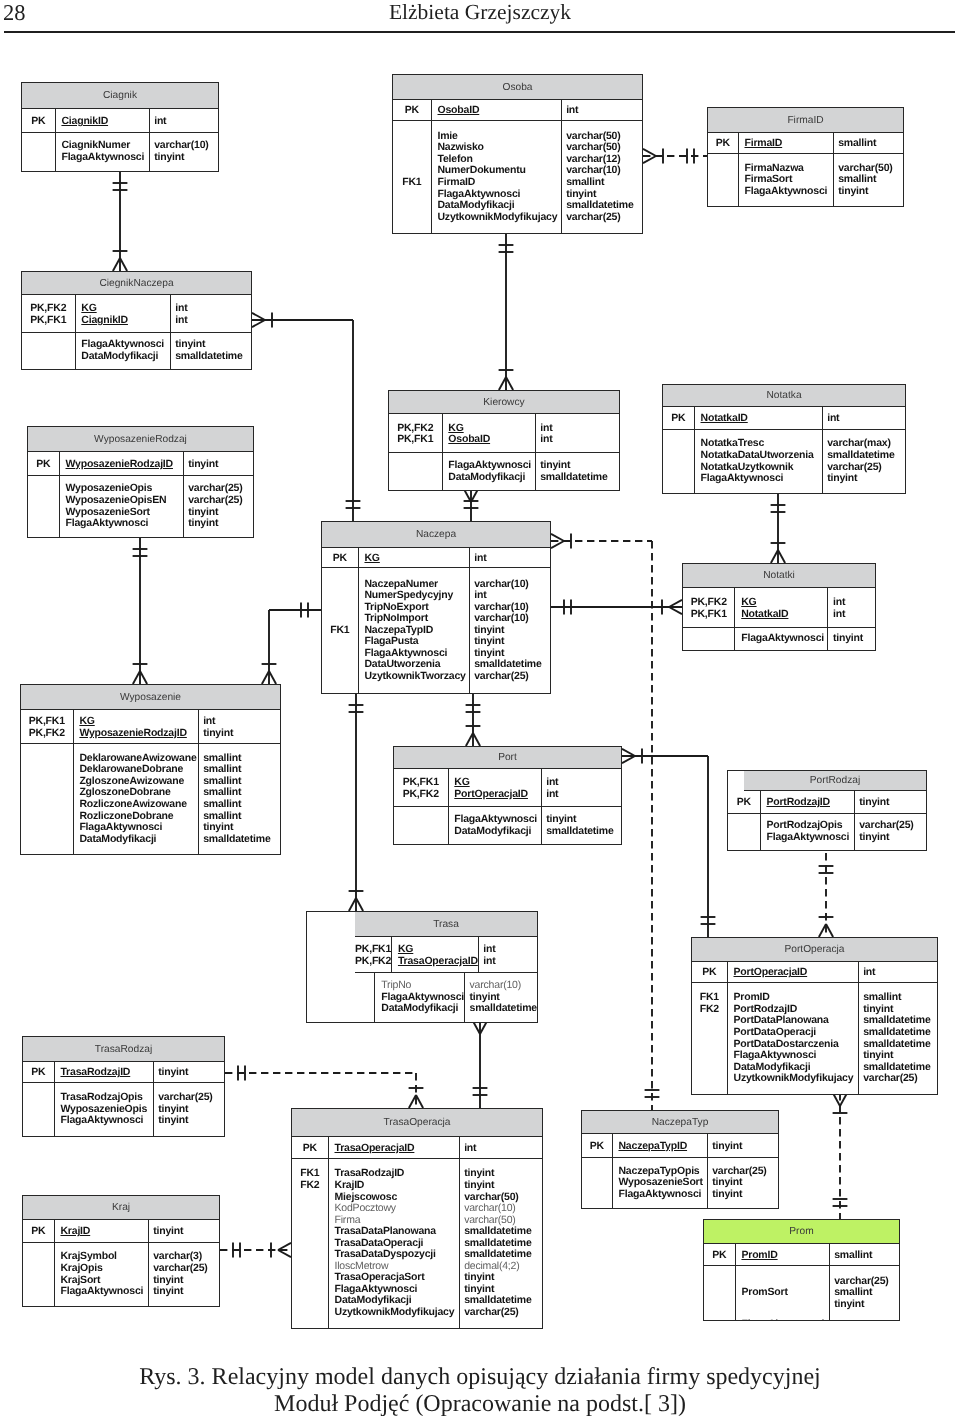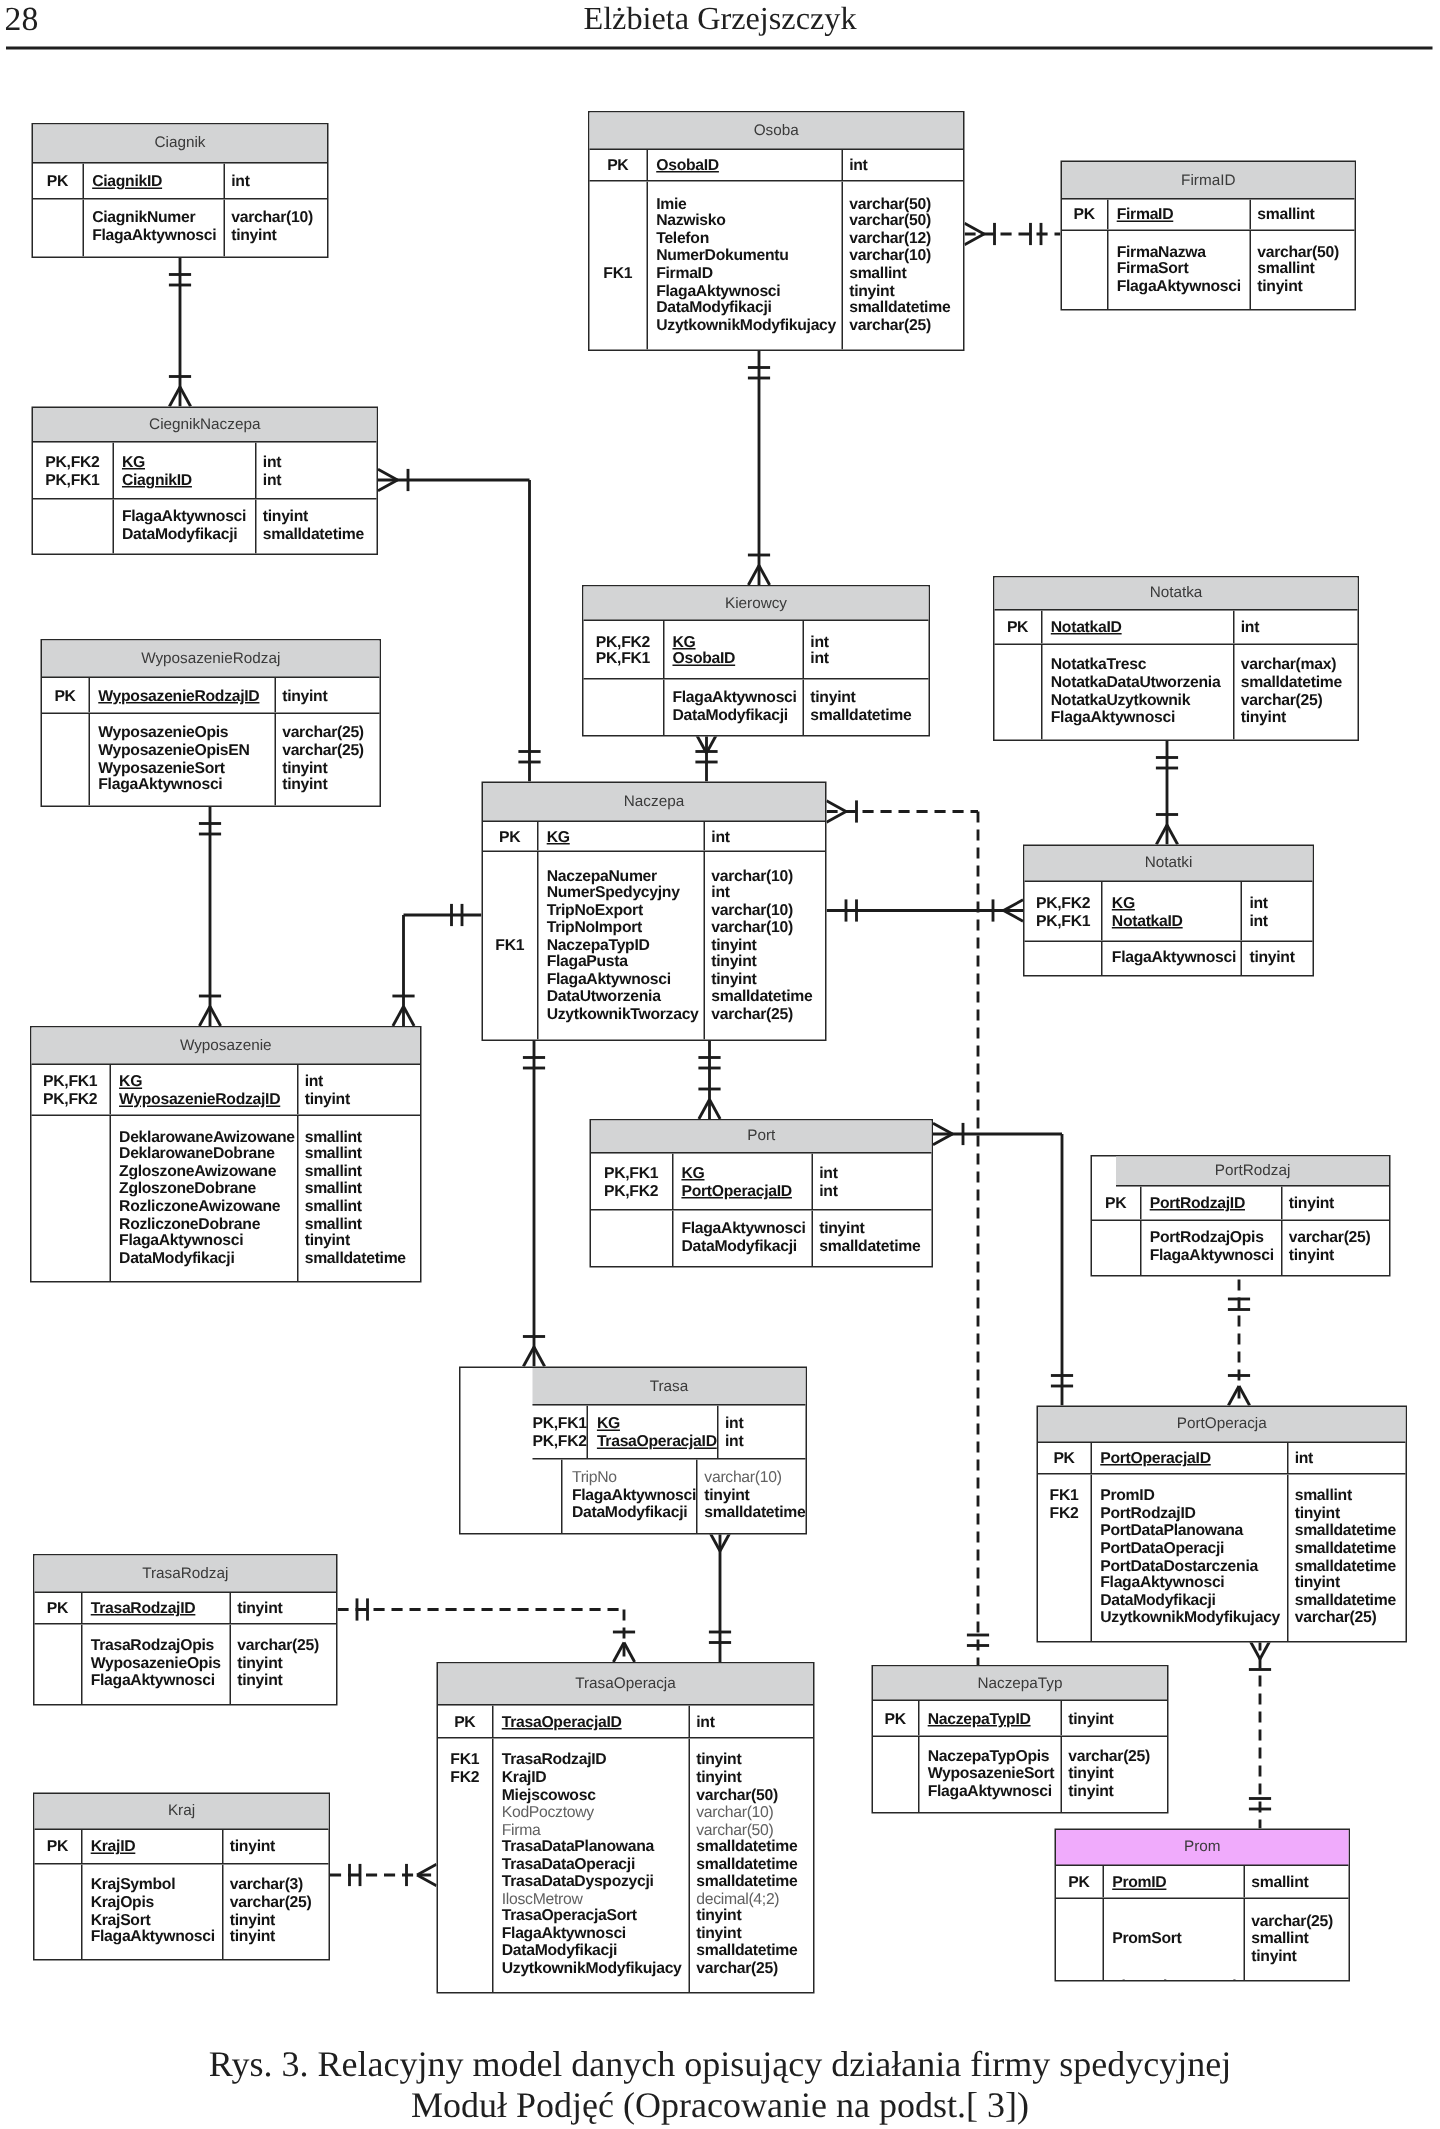--- a/index.html
+++ b/index.html
@@ -841,21 +841,21 @@
           </div>
           <div class="col t" style="width: 71px;">
             <div class="ln">varchar(3)</div>
             <div class="ln">varchar(25)</div>
             <div class="ln">tinyint</div>
             <div class="ln">tinyint</div>
           </div>
         </div>
       </div>
       <div class="tbl" style="left: 703px; top: 1219px; width: 197px;">
-        <div class="th" style="background: #f0abfc; height: 24px;">Prom</div>
+        <div class="th" style="background: #bef264; height: 24px;">Prom</div>
         <div class="sect keys" style="height: 22px;">
           <div class="col k" style="width: 32px;">
             <div class="kl">PK</div>
           </div>
           <div class="col n" style="width: 95px;">
             <div class="ln u">PromID</div>
           </div>
           <div class="col t" style="width: 70px;">
             <div class="ln">smallint</div>
           </div>

